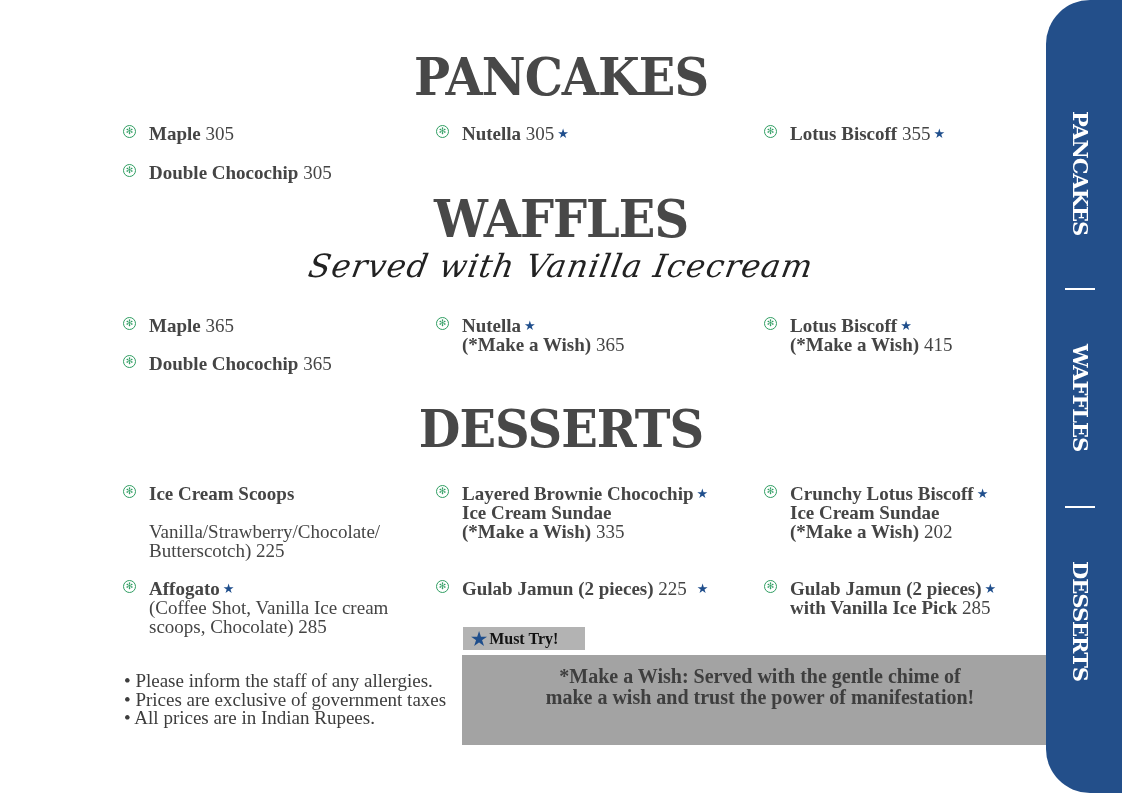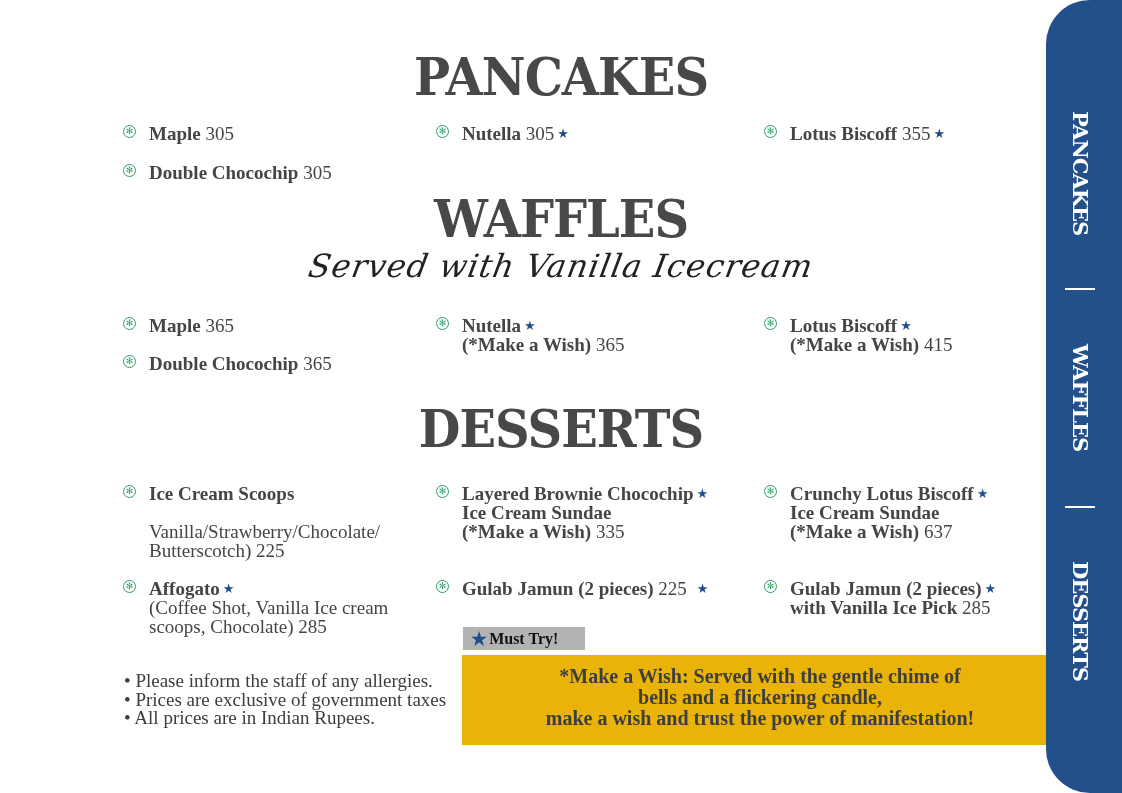--- a/index.html
+++ b/index.html
@@ -35,21 +35,21 @@
   .notes { position: absolute; left: 124px; top: 672px; font-size: 19px; line-height: 18.5px; color: #3d3d3d; }
   .notes .note { white-space: pre; }
   .must-try {
     position: absolute; left: 463px; top: 627px; width: 122px; height: 23px;
     background: #b3b3b3; font-size: 16px; font-weight: bold; color: #111;
     display: flex; align-items: center; padding-left: 8px; box-sizing: border-box;
   }
   .must-try .star { color: #1f4e8c; font-size: 18px; margin-right: 2px; }
   .wish-box {
     position: absolute; left: 462px; top: 655px; width: 596px; height: 90px;
-    background: #eab308; border-radius: 0 6px 0 0;
+    background: #a3a3a3; border-radius: 0 6px 0 0;
     text-align: center; font-size: 20px; line-height: 21px; font-weight: bold; color: #3e3e3e;
     padding-top: 11px; box-sizing: border-box;
   }
   .wish-box div { white-space: nowrap; }
   .side-tab {
     position: absolute; left: 1046px; top: 0; width: 80px; height: 793px;
     background: #234f8a; border-radius: 44px 0 0 44px;
   }
   .side-label {
     position: absolute; left: 1050px; width: 60px; color: #ffffff;
@@ -128,21 +128,21 @@
   <span class="name">Layered Brownie Chocochip</span><span class="star">★</span><br>
   <span class="name">Ice Cream Sundae</span><br>
   <span class="name">(*Make a Wish)</span>
   <span class="price">335</span>
 </div>
 <div class="item" style="left:790px;top:484px;">
   <span class="bullet">✻</span>
   <span class="name">Crunchy Lotus Biscoff</span><span class="star">★</span><br>
   <span class="name">Ice Cream Sundae</span><br>
   <span class="name">(*Make a Wish)</span>
-  <span class="price">637</span>
+  <span class="price">202</span>
 </div>
 <div class="item" style="left:149px;top:579px;">
   <span class="bullet">✻</span>
   <span class="name">Affogato</span><span class="star">★</span><br>
   <span class="desc">(Coffee Shot, Vanilla Ice cream</span><br>
   <span class="desc">scoops, Chocolate)</span>
   <span class="price">285</span>
 </div>
 <div class="item" style="left:462px;top:579px;">
   <span class="bullet">✻</span>
@@ -162,21 +162,20 @@
   <div class="note">• All prices are in Indian Rupees.</div>
 </div>
 
 <div class="must-try">
   <span class="star">★</span>
   <span>Must Try!</span>
 </div>
 
 <div class="wish-box">
   <div>*Make a Wish: Served with the gentle chime of</div>
-  <div>bells and a flickering candle,</div>
   <div>make a wish and trust the power of manifestation!</div>
 </div>
 
 <div class="side-tab"></div>
 <div class="side-label" style="top:108px;height:130px;">PANCAKES</div>
 <div class="side-divider" style="top:288px;"></div>
 <div class="side-label" style="top:340px;height:115px;">WAFFLES</div>
 <div class="side-divider" style="top:506px;"></div>
 <div class="side-label" style="top:556px;height:130px;">DESSERTS</div>
 

